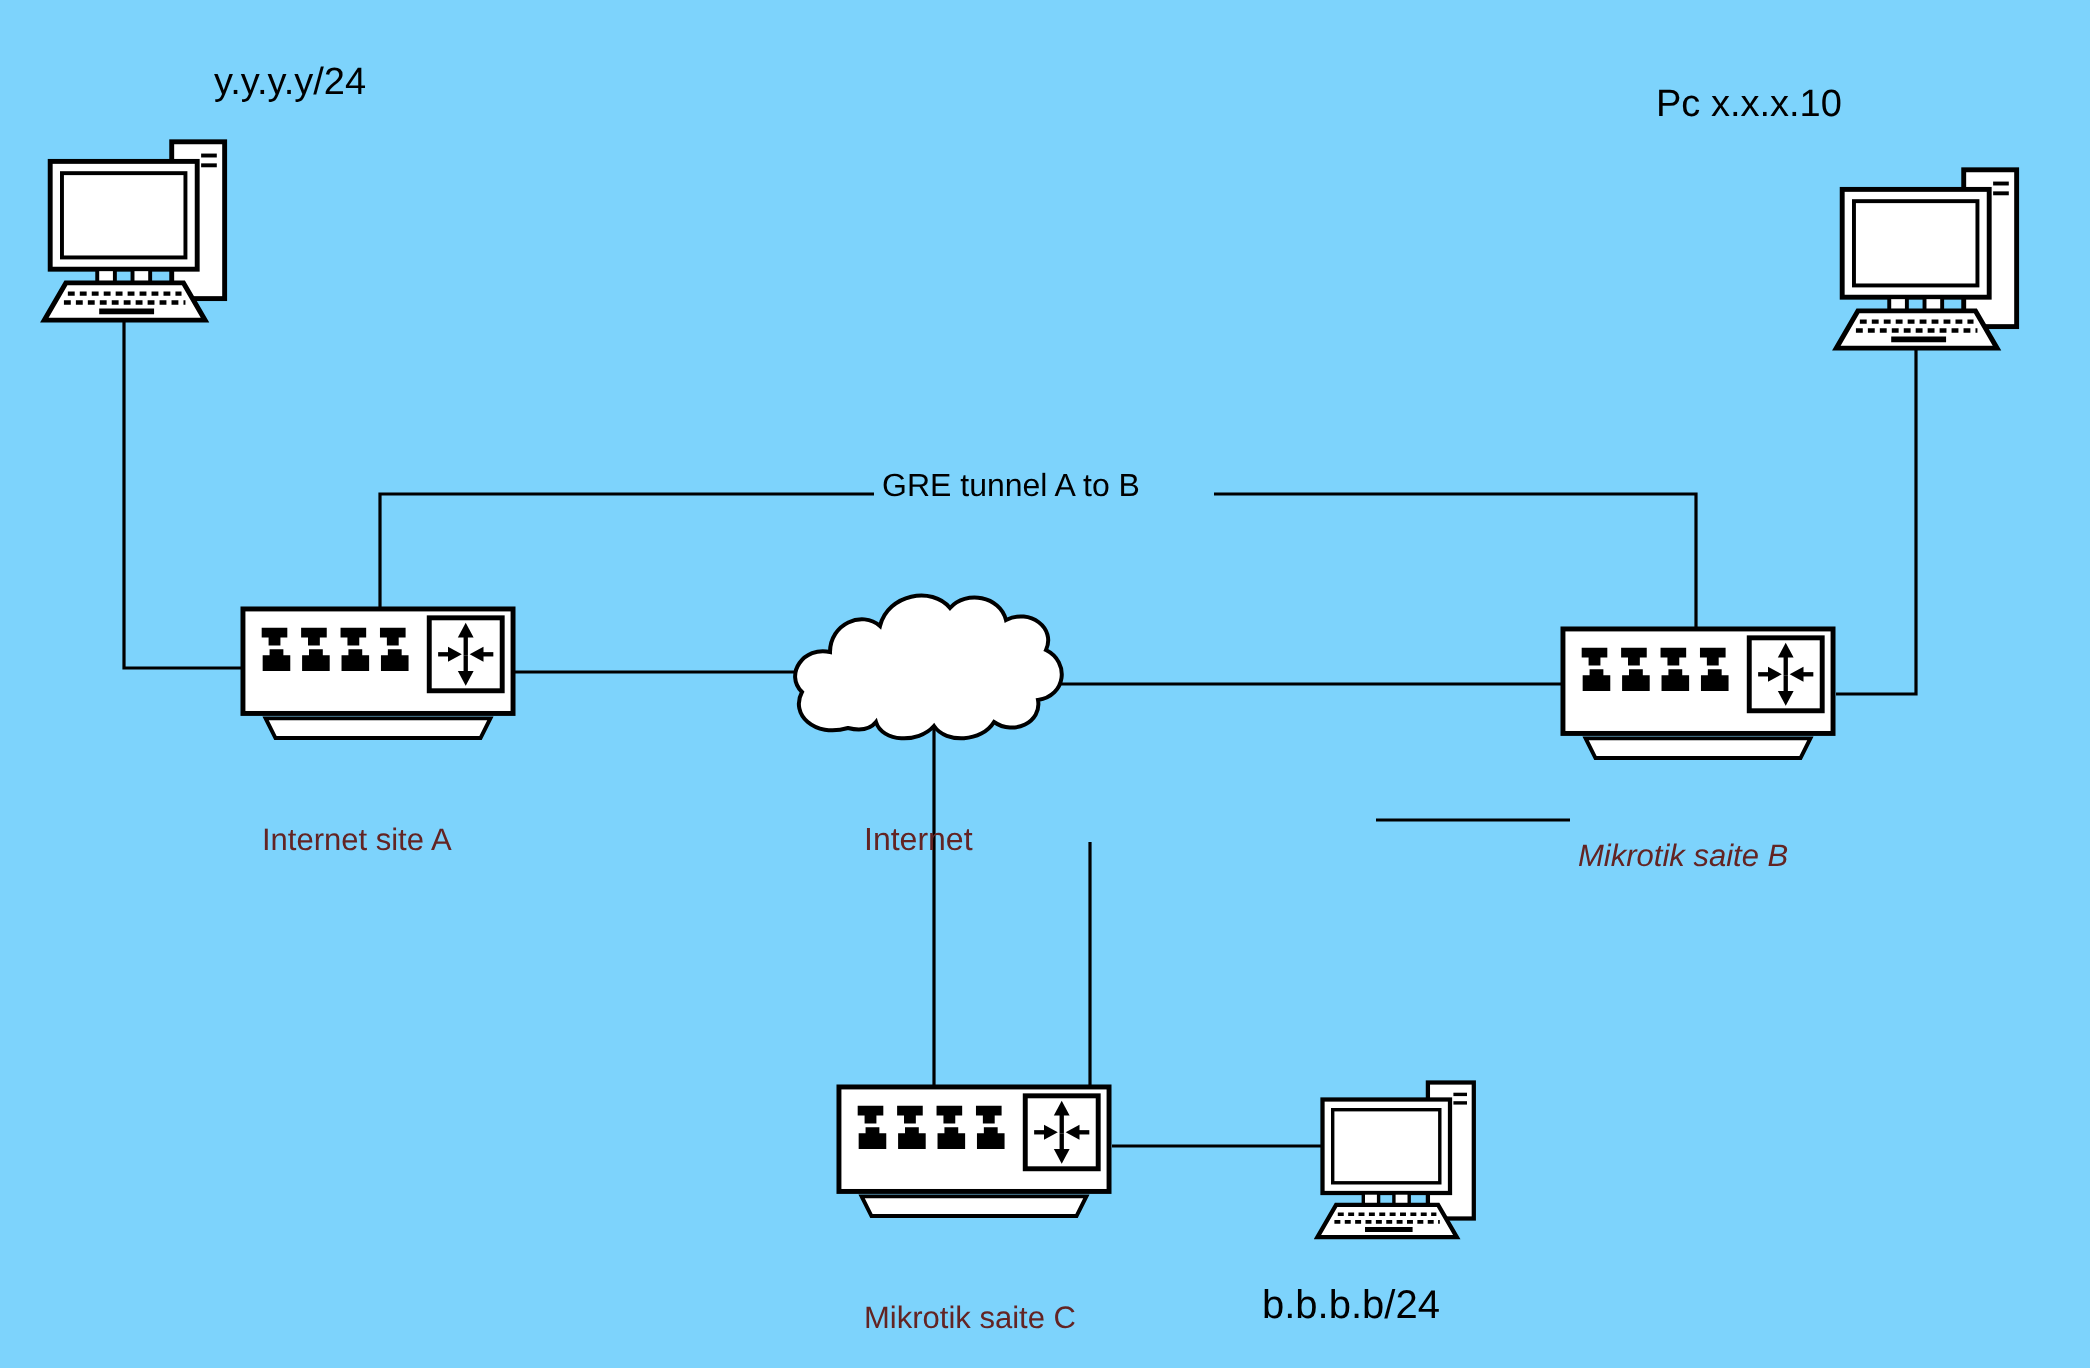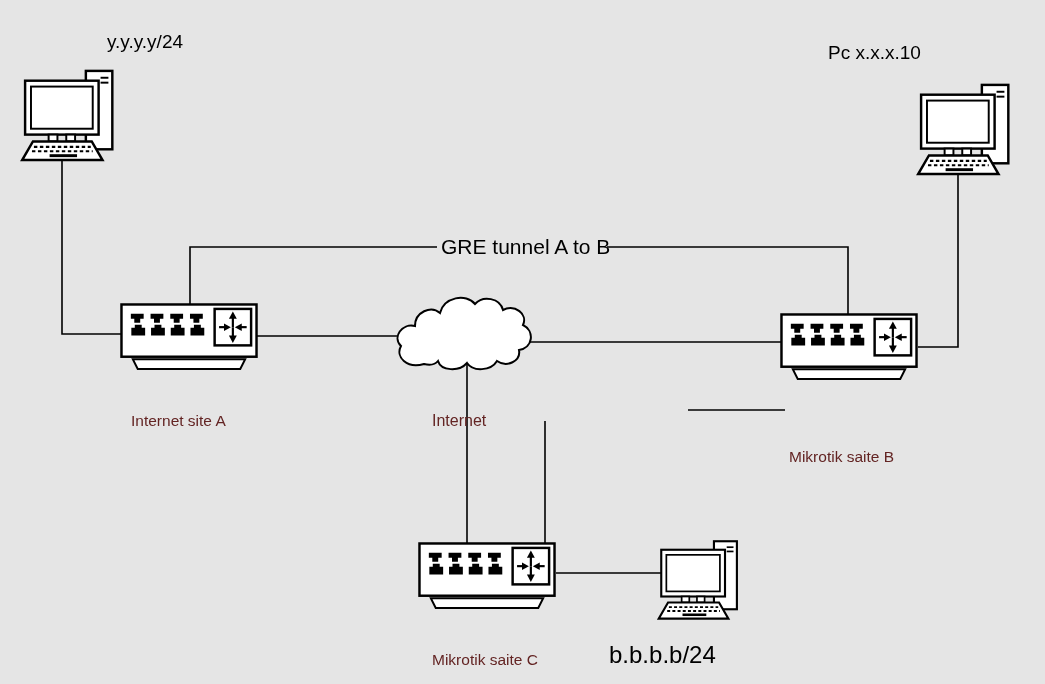--- a/index.html
+++ b/index.html
@@ -1,33 +1,33 @@
 <!DOCTYPE html>
 <html><head>
 <meta charset="utf-8">
 <style>
   html,body{margin:0;padding:0;background:#ffffff;}
   #canvas{
     position:relative;
     width:1045px;height:684px;
-    background:#e5e5e5;
+    background:#7dd3fc;
     font-family:"Liberation Sans", sans-serif;
     overflow:hidden;
   }
   #wires{position:absolute;left:0;top:0;}
   .node{position:absolute;}
   .lbl{
     position:absolute;
     white-space:nowrap;
     color:#000;
     line-height:1.2;
   }
   .lbl.big{font-size:19px;}
-  .lbl.big2{font-size:21px;}
-  .lbl.big3{font-size:24px;}
+  .lbl.big2{font-size:16px;}
+  .lbl.big3{font-size:20px;margin-left:22px;}
   .site-label{font-size:15.5px;color:#632423;}
   .internet-label{font-size:16px;color:#632423;}
 </style>
 </head>
 <body>
 
 <div id="canvas">
 
   <svg width="0" height="0" style="position:absolute" aria-hidden="true">
     <defs>
@@ -138,16 +138,16 @@
 
   <div class="lbl big" style="left:107px;top:31px;">y.y.y.y/24</div>
   <div class="lbl big" style="left:828px;top:42px;">Pc x.x.x.10</div>
   <div class="lbl big3" style="left:609px;top:641px;">b.b.b.b/24</div>
 
   <div class="lbl big2" style="left:441px;top:234px;">GRE tunnel A to B</div>
 
   <div class="lbl internet-label" style="left: 432px; top: 411px; color: rgb(99, 36, 35); text-align: center;">Internet</div>
 
   <div class="lbl site-label" style="left: 131px; top: 412px; color: rgb(99, 36, 35);">Internet site A</div>
-  <div class="lbl site-label" style="left: 789px; top: 448px; color: rgb(99, 36, 35);">Mikrotik saite B</div>
+  <div class="lbl site-label" style="left: 789px; top: 420px; color: rgb(99, 36, 35); font-style: italic;">Mikrotik saite B</div>
   <div class="lbl site-label" style="left: 432px; top: 651px; color: rgb(99, 36, 35);">Mikrotik saite C</div>
 
 </div>
 
 </body></html>

